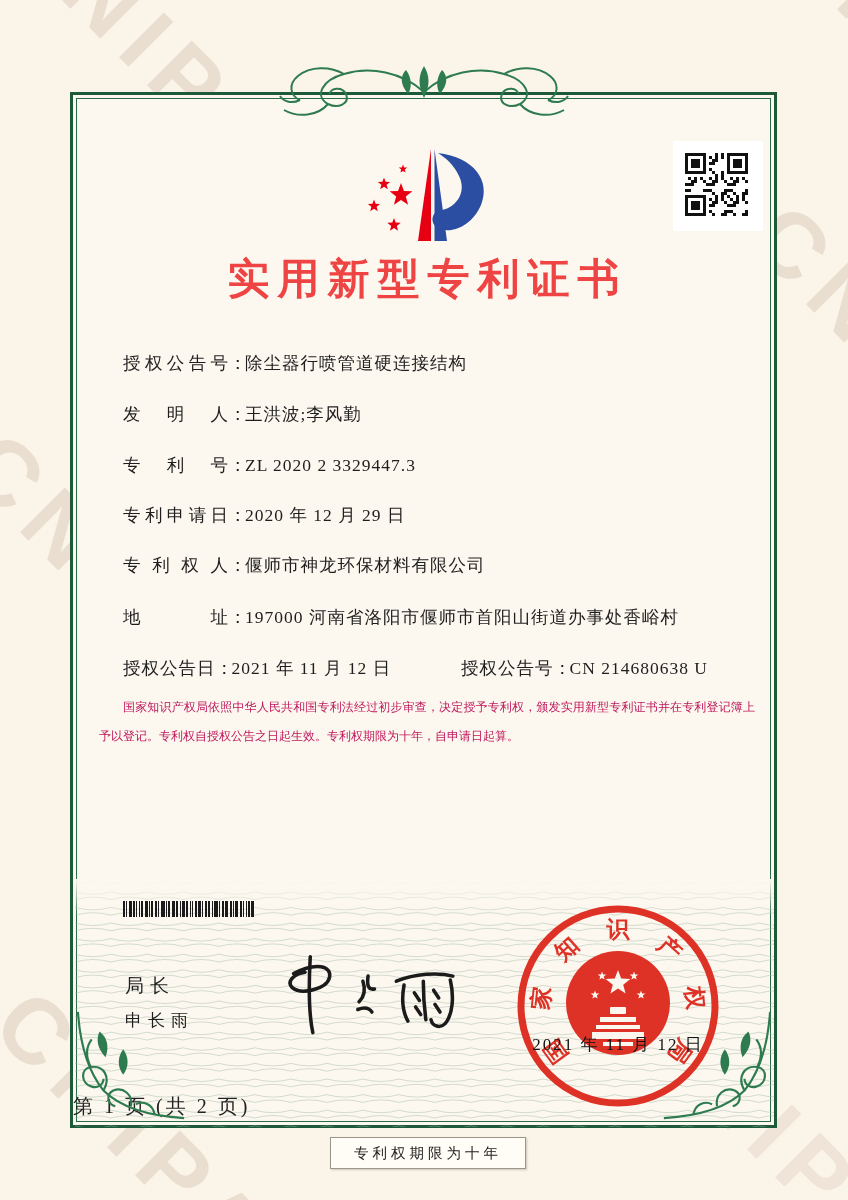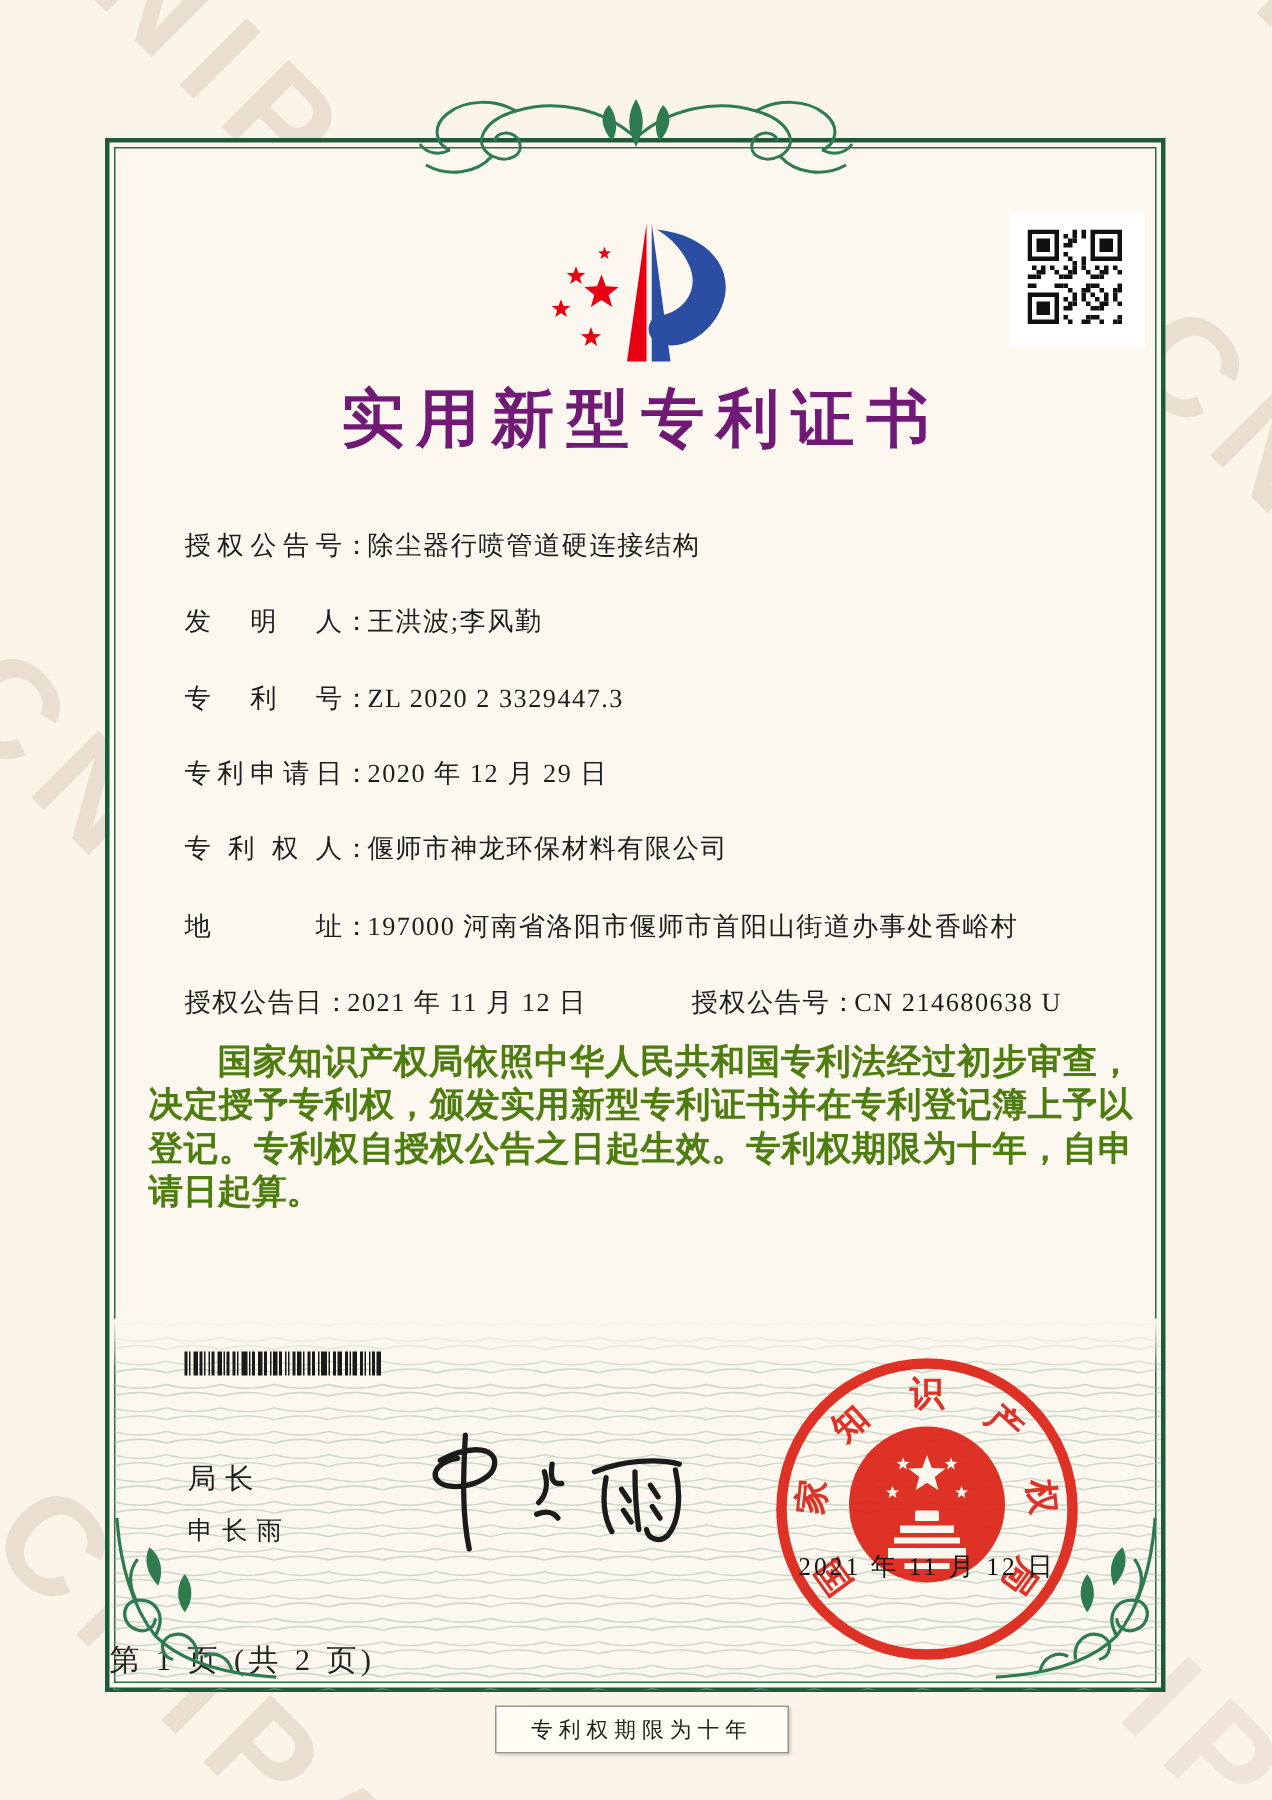--- a/index.html
+++ b/index.html
@@ -43,36 +43,36 @@
     font-size:18px;letter-spacing:2px;color:#2b2b2b;
   }
   .logo{position:absolute;left:288px;top:50px;width:135px;height:102px;}
   .qr-wrap{
     position:absolute;left:600px;top:46px;width:90px;height:90px;
     background:#ffffff;display:flex;align-items:center;justify-content:center;
   }
   .title{
     position:absolute;left:0;top:156px;width:100%;
     text-align:center;font-size:42px;font-weight:bold;
-    letter-spacing:8px;padding-left:8px;box-sizing:border-box;color:#701a75;
+    letter-spacing:8px;padding-left:8px;box-sizing:border-box;color:#ef4444;
   }
 
   .fields{position:absolute;left:50px;top:256px;width:630px;font-size:17.5px;}
   .field-row{position:absolute;left:0;white-space:nowrap;letter-spacing:1px;}
   .f-label{display:inline-block;width:106px;text-align:justify;text-align-last:justify;vertical-align:top;}
   .f-colon{display:inline-block;width:16px;}
   .f-value{letter-spacing:1px;text-align:right;}
   .row-0{top:0;}   .row-1{top:51px;} .row-2{top:102px;}
   .row-3{top:152px;}.row-4{top:202px;}.row-5{top:254px;}
   .row-grant{top:305px;}
   .grant-right{position:absolute;left:338px;top:0;white-space:nowrap;}
 
   .body-text{
     position:absolute;left:26px;top:598px;width:656px;
-    font-size:23px;line-height:29px;text-align:justify;color:#4d7c0f;font-weight:bold;
+    font-size:12px;line-height:29px;text-align:justify;color:#be185d;
   }
   .body-text p{margin:0;text-indent:2em;}
 
   .band{position:absolute;left:2px;top:784px;width:699px;height:248px;overflow:hidden;}
   .band-fade{position:absolute;left:0;top:0;width:100%;height:36px;
     background:linear-gradient(#fdf8ef,rgba(253,248,239,0));}
 
   .barcode{position:absolute;left:50px;top:806px;height:16px;white-space:nowrap;font-size:0;}
   .barcode span{display:inline-block;height:16px;background:#1a1a1a;vertical-align:top;}
 

